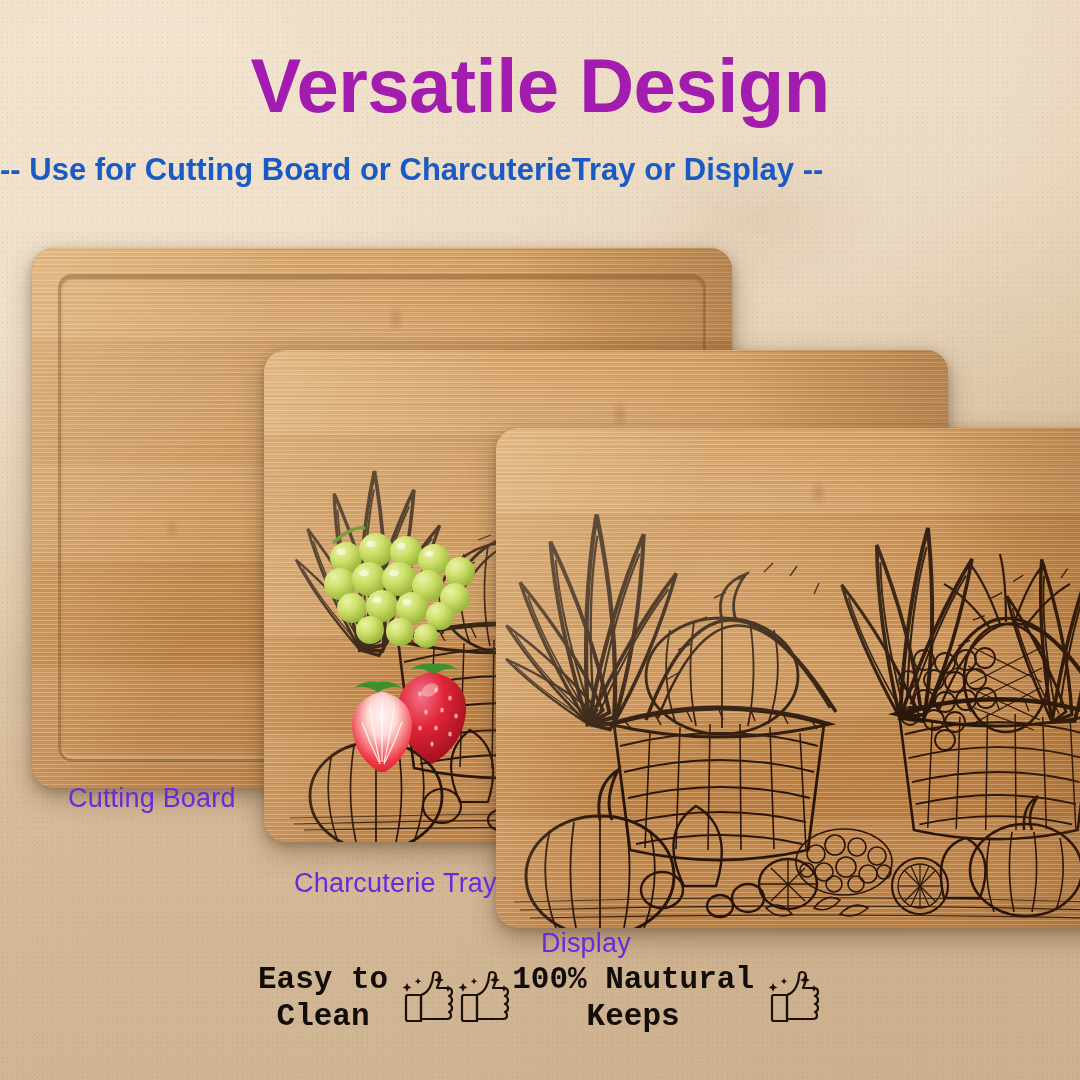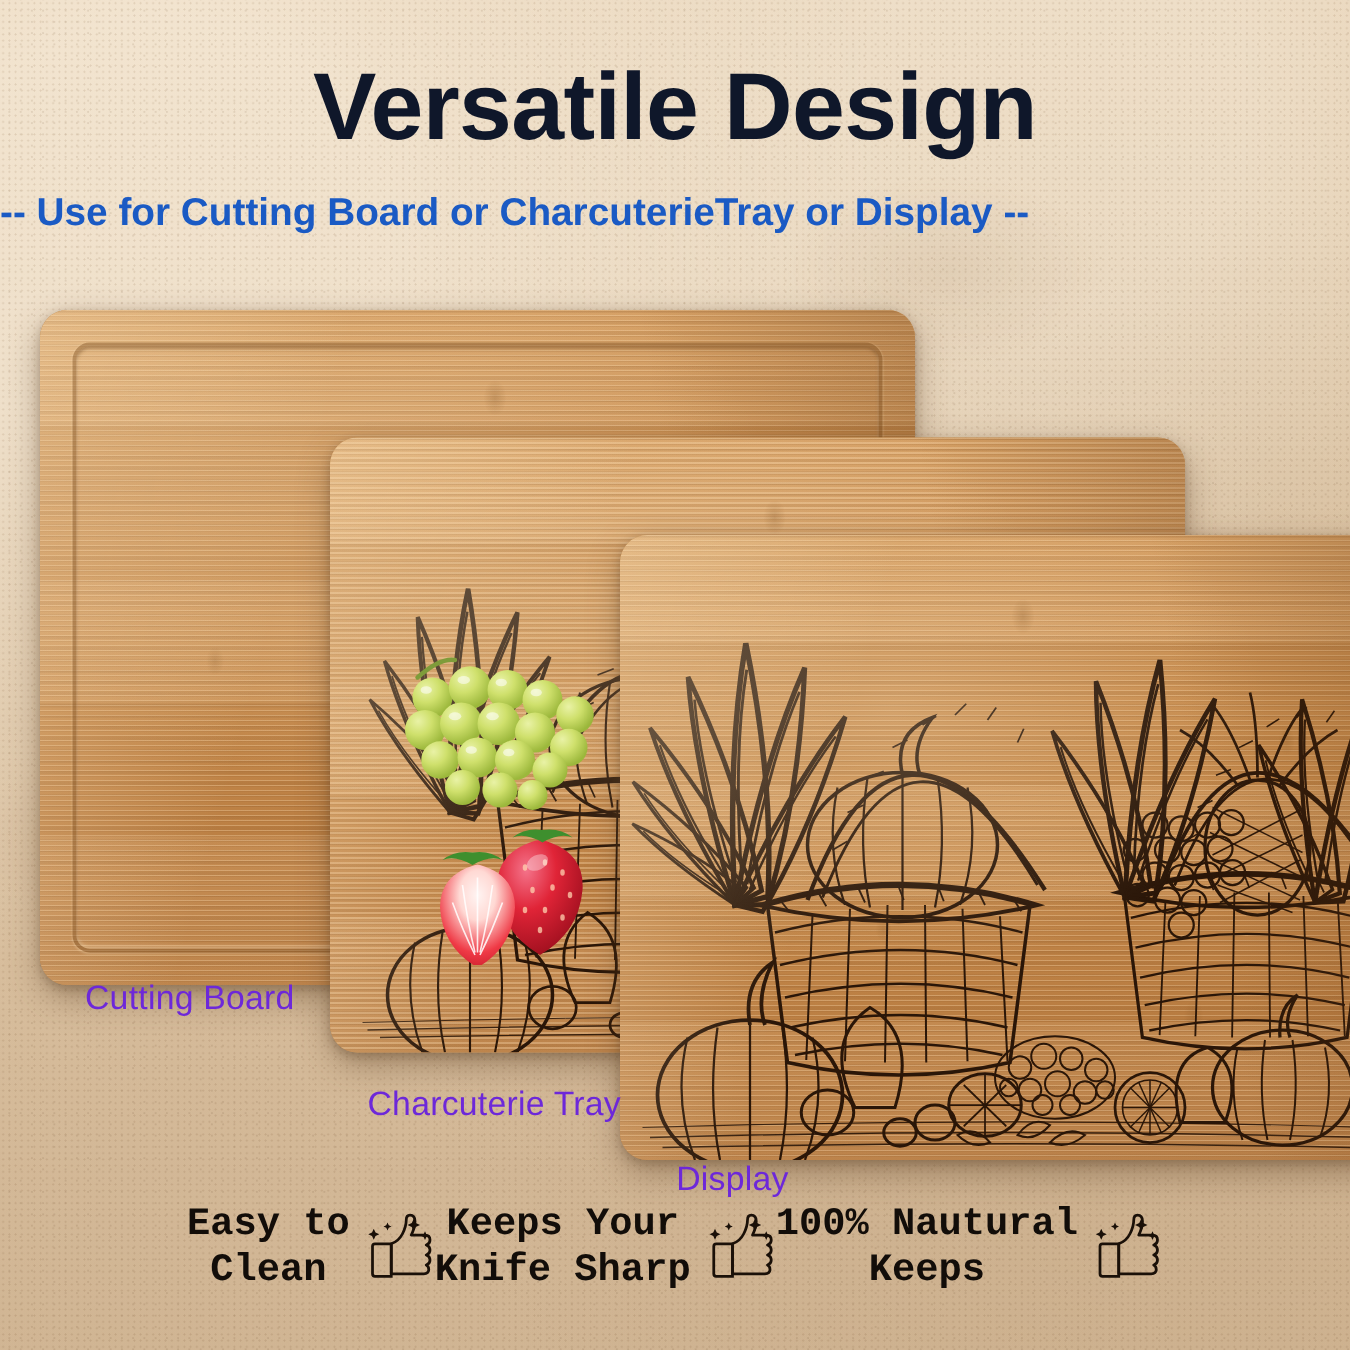--- a/index.html
+++ b/index.html
@@ -39,21 +39,21 @@
       radial-gradient(ellipse 180px 110px at 70% 20%, rgba(168,136,100,.4), transparent 70%),
       radial-gradient(ellipse 200px 120px at 45% 70%, rgba(150,120,86,.4), transparent 70%),
       radial-gradient(ellipse 160px 100px at 90% 45%, rgba(172,140,104,.45), transparent 70%),
       radial-gradient(ellipse 150px 95px at 8% 62%, rgba(176,144,108,.35), transparent 70%);
   }
 
   
   .headline{
     position:absolute;left:0;right:0;top:48px;text-align:center;
     font-size:76px;font-weight:700;letter-spacing:-.5px;
-    color:#0f172a;line-height:1;white-space:nowrap;
+    color:#a21caf;line-height:1;white-space:nowrap;
   }
   .subhead{
     position:absolute;left:0;right:0;top:152px;
     font-size:31px;font-weight:700;color:#1a5ac4;white-space:nowrap;
   }
 
   
   .board{
     position:absolute;border-radius:22px;overflow:hidden;
     box-shadow:0 10px 26px rgba(90,62,36,.42), 0 3px 8px rgba(90,62,36,.30);
@@ -689,24 +689,20 @@
             <path d="M39 6 l1.6 3.4 L44 11 l-3.4 1.6 L39 16 l-1.6 -3.4 L34 11 l3.4 -1.6 Z"></path>
             <path d="M48 16 l1.1 2.4 L51.5 19.5 l-2.4 1.1 L48 23 l-1.1 -2.4 L44.5 19.5 l2.4 -1.1 Z"></path>
             <path d="M7 14 l1.4 3 L11.4 18.4 l-3 1.4 L7 22.8 l-1.4 -3 L2.6 18.4 l3 -1.4 Z"></path>
             <path d="M18 9 l1 2.2 L21.2 12.2 l-2.2 1 L18 15.4 l-1 -2.2 L14.8 12.2 l2.2 -1 Z"></path>
           </g>
         </svg>
       </div>
     </div>
 
     <div class="feature">
-      <div class="feature-text">
-        <div>Keeps Your</div>
-        <div>Knife Sharp</div>
-      </div>
       <div class="thumb">
         <svg viewBox="0 0 56 60">
           <path d="M8 26 h13 v26 H8 a2 2 0 0 1 -2 -2 V28 a2 2 0 0 1 2 -2 Z" fill="none" stroke="#1a1008" stroke-width="2.2"></path>
           <path d="M21 26 q6 -2 9 -8 q3 -6 3 -11 q0 -4 3 -4 q4 0 4 5 q0 5 -3 11 h11
                    q4 0 4 4 q0 3 -3 4 q3 1 3 4 q0 3 -3 4 q3 1 3 4 q0 3 -3 4 q2 1 2 3.5
                    q0 3.5 -4 3.5 H21 Z" fill="none" stroke="#1a1008" stroke-width="2.2" stroke-linejoin="round"></path>
           <g fill="#1a1008">
             <path d="M39 6 l1.6 3.4 L44 11 l-3.4 1.6 L39 16 l-1.6 -3.4 L34 11 l3.4 -1.6 Z"></path>
             <path d="M48 16 l1.1 2.4 L51.5 19.5 l-2.4 1.1 L48 23 l-1.1 -2.4 L44.5 19.5 l2.4 -1.1 Z"></path>
             <path d="M7 14 l1.4 3 L11.4 18.4 l-3 1.4 L7 22.8 l-1.4 -3 L2.6 18.4 l3 -1.4 Z"></path>

